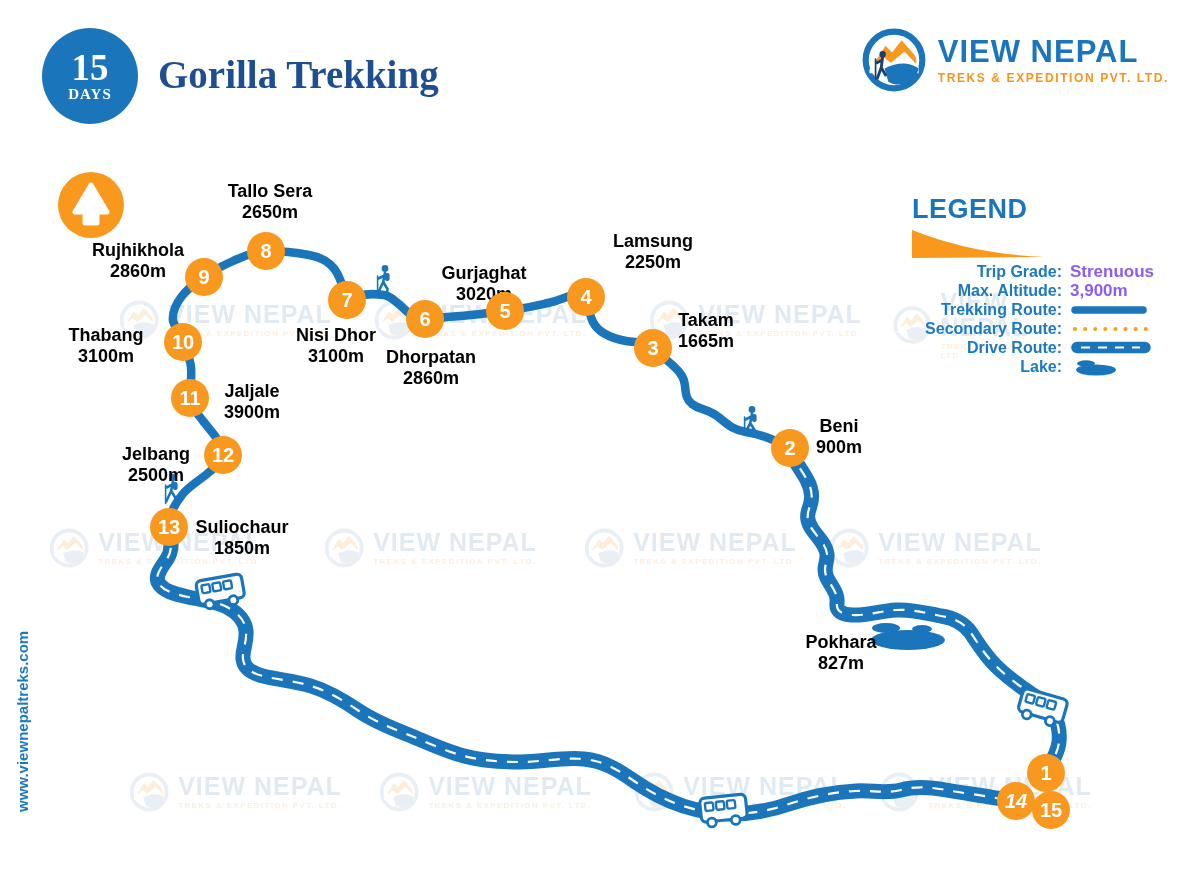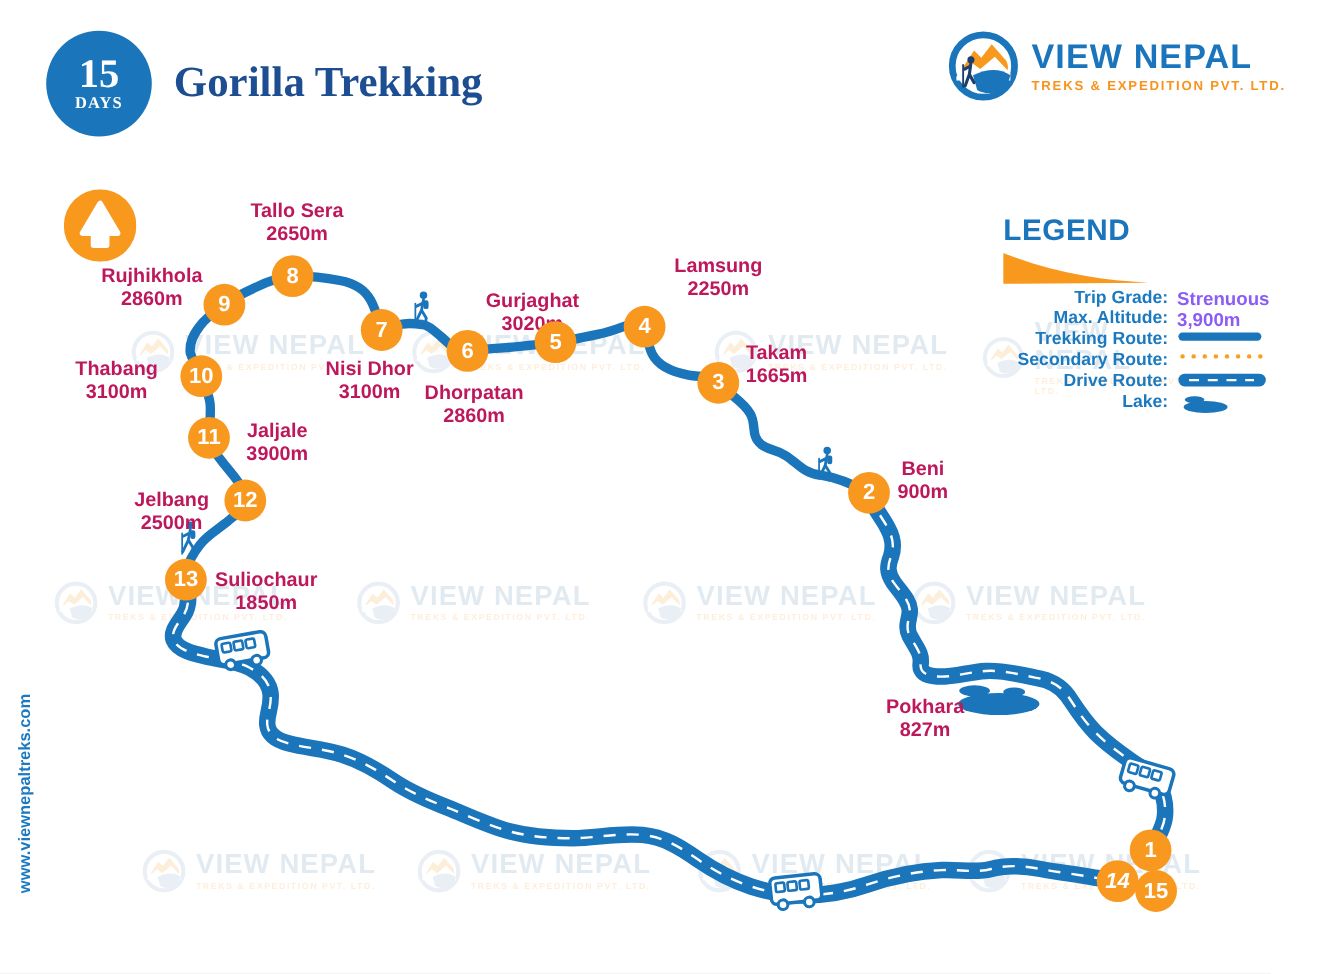--- a/index.html
+++ b/index.html
@@ -20,31 +20,31 @@
   
   .site-vertical{position:absolute;left:14px;top:812px;width:270px;transform:rotate(-90deg);
         transform-origin:0 0;font-size:15px;font-weight:700;color:#1b79c0;z-index:6;}
   
   .map{position:absolute;inset:0;}
   .routes-svg{position:absolute;left:0;top:0;z-index:2;}
   #watermarks{position:absolute;inset:0;z-index:1;}
   .wm{position:absolute;display:flex;align-items:center;gap:8px;opacity:.16;transform:translate(-50%,-50%);}
   .wm .wm-brand{font-size:25px;font-weight:800;color:#4c7fae;letter-spacing:1px;line-height:1;}
   .wm .wm-sub{font-size:8px;font-weight:700;color:#f7941e;letter-spacing:1.4px;margin-top:2px;}
-  .place-label{position:absolute;transform:translateX(-50%);text-align:center;color:#be185d;
+  .place-label{position:absolute;transform:translateX(-50%);text-align:center;color:#000000;
         font-weight:700;font-size:18px;line-height:21px;white-space:nowrap;z-index:3;}
   .marker{position:absolute;width:38px;height:38px;border-radius:50%;background:#f8981f;color:#fff;
         font-weight:700;font-size:20px;display:flex;align-items:center;justify-content:center;
         transform:translate(-50%,-50%);z-index:4;}
   
   .legend{position:absolute;left:898px;top:194px;width:290px;z-index:5;}
   .legend-title{font-size:27px;font-weight:800;color:#1b75bc;letter-spacing:.5px;margin-left:14px;}
   .legend-swoosh{margin-left:14px;margin-top:5px;display:block;}
   .legend-rows{margin-top:2px;}
-  .legend-row{display:flex;align-items:flex-start;justify-content:flex-end;height:19px;}
+  .legend-row{display:flex;align-items:center;justify-content:flex-end;height:19px;}
   .legend-row .lab{width:158px;text-align:right;font-size:16px;font-weight:700;color:#1b79c0;}
   .legend-row .val{width:118px;margin-left:8px;font-size:17px;font-weight:800;color:#8b5cf6;}
   .legend-row .sym{width:118px;margin-left:8px;display:flex;align-items:center;}
   .north{position:absolute;left:58px;top:172px;z-index:5;}
 </style>
 </head>
 <body>
 
 <div class="page">
 

